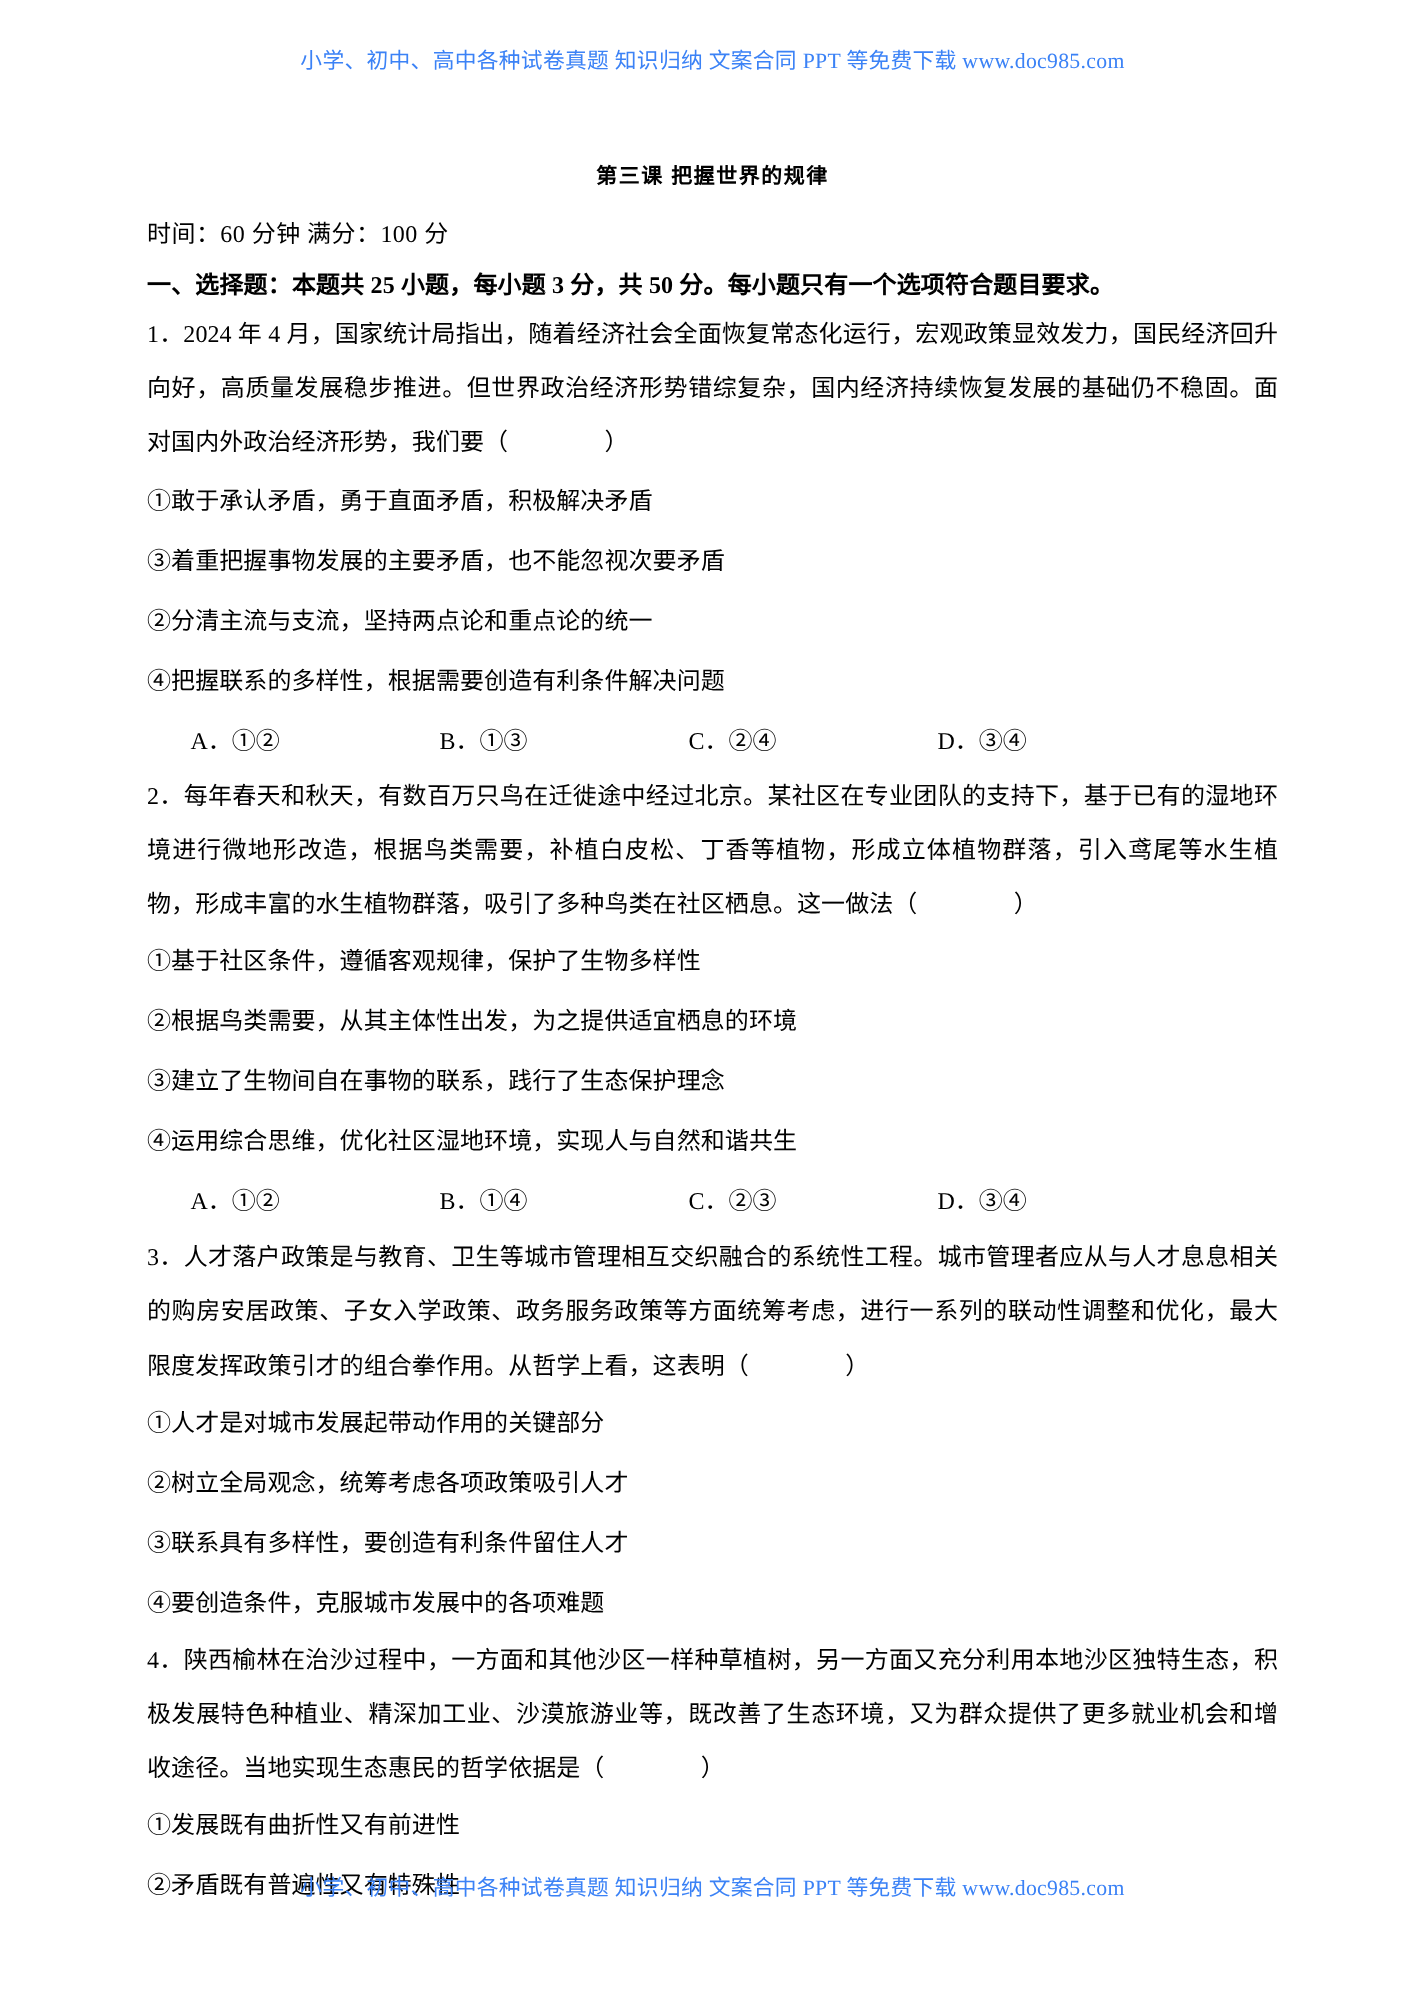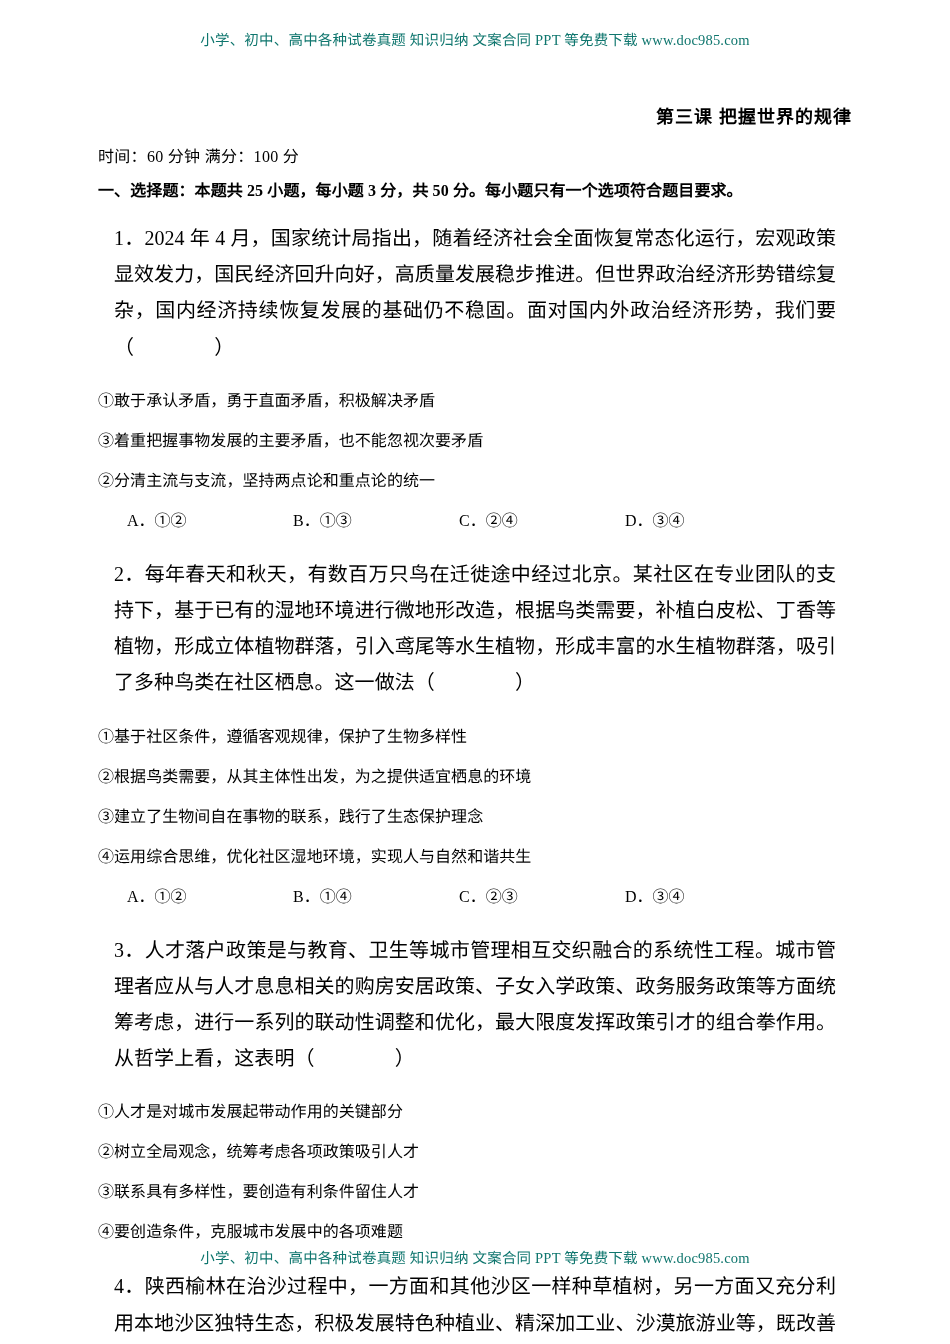--- a/index.html
+++ b/index.html
@@ -25,38 +25,38 @@
 
   
   .running-head,
   .running-foot {
     position: absolute;
     left: 0;
     width: 950px;
     text-align: center;
     font-family: "Liberation Serif", "DejaVu Serif", serif;
     font-size: 14.5px;
-    color: #0f766e;
+    color: #3b82f6;
     letter-spacing: 0.2px;
     white-space: nowrap;
   }
   .running-head { top: 28px; }
   .running-foot { top: 1246px; }
 
   
   .content {
     position: absolute;
     left: 98px;
     top: 100px;
     width: 754px;
   }
 
   .doc-title {
-    text-align: right;
-    font-size: 18px;
+    text-align: center;
+    font-size: 14px;
     font-weight: bold;
     letter-spacing: 1px;
     margin: 0 0 8px 0;
     line-height: 34px;
     font-family: "Liberation Sans", "DejaVu Sans", sans-serif;
   }
   .doc-subtitle {
     text-align: left;
     font-size: 16px;
     margin: 0 0 6px 0;
@@ -69,25 +69,25 @@
     font-weight: bold;
     line-height: 26px;
     margin: 0 0 2px 0;
     letter-spacing: 0.1px;
   }
 
   .question {
     margin: 0;
   }
   .q-stem {
-    font-size: 20px;
+    font-size: 16px;
     line-height: 36.2px;
     text-align: justify;
     text-justify: inter-ideograph;
-    margin: 16px;
+    margin: 0;
     letter-spacing: 0.05px;
   }
   .q-opt {
     font-size: 16px;
     line-height: 40px;
     margin: 0;
     white-space: nowrap;
     letter-spacing: 0.05px;
   }
   .q-choices {
@@ -117,20 +117,21 @@
 
     <div class="doc-subtitle">时间：60 分钟 满分：100 分</div>
 
     <div class="section-heading">一、选择题：本题共 25 小题，每小题 3 分，共 50 分。每小题只有一个选项符合题目要求。</div>
 
     <div class="question">
       <p class="q-stem">1．2024 年 4 月，国家统计局指出，随着经济社会全面恢复常态化运行，宏观政策显效发力，国民经济回升向好，高质量发展稳步推进。但世界政治经济形势错综复杂，国内经济持续恢复发展的基础仍不稳固。面对国内外政治经济形势，我们要（　　　　）</p>
       <p class="q-opt">①敢于承认矛盾，勇于直面矛盾，积极解决矛盾</p>
       <p class="q-opt">③着重把握事物发展的主要矛盾，也不能忽视次要矛盾</p>
       <p class="q-opt">②分清主流与支流，坚持两点论和重点论的统一</p>
+      <p class="q-opt">④把握联系的多样性，根据需要创造有利条件解决问题</p>
       <p class="q-choices">
         <span class="choice">A．①②</span><span class="choice">B．①③</span><span class="choice">C．②④</span><span class="choice">D．③④</span>
       </p>
     </div>
 
     <div class="question">
       <p class="q-stem">2．每年春天和秋天，有数百万只鸟在迁徙途中经过北京。某社区在专业团队的支持下，基于已有的湿地环境进行微地形改造，根据鸟类需要，补植白皮松、丁香等植物，形成立体植物群落，引入鸢尾等水生植物，形成丰富的水生植物群落，吸引了多种鸟类在社区栖息。这一做法（　　　　）</p>
       <p class="q-opt">①基于社区条件，遵循客观规律，保护了生物多样性</p>
       <p class="q-opt">②根据鸟类需要，从其主体性出发，为之提供适宜栖息的环境</p>
       <p class="q-opt">③建立了生物间自在事物的联系，践行了生态保护理念</p>

